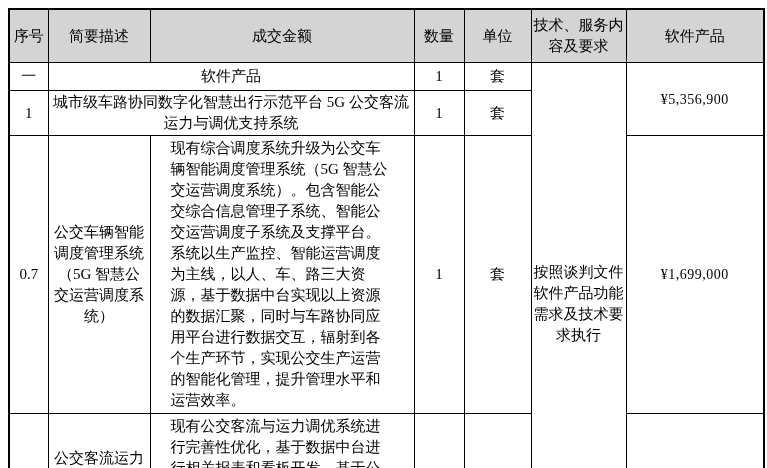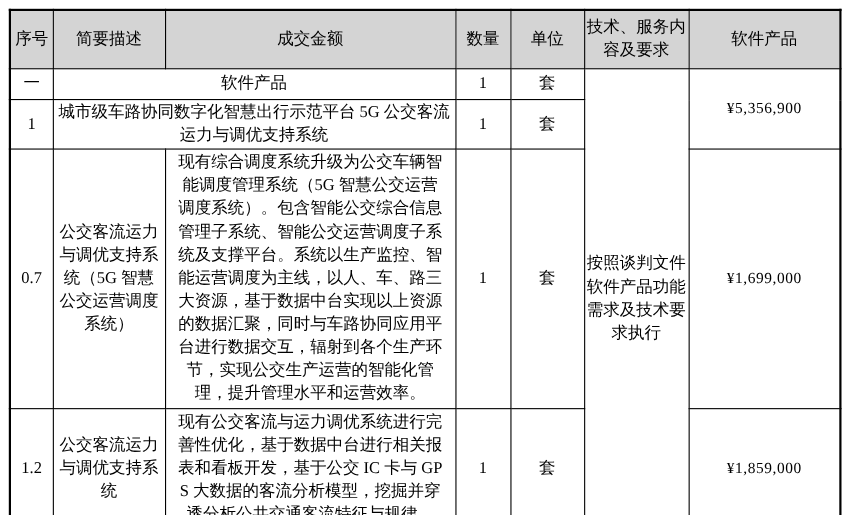--- a/index.html
+++ b/index.html
@@ -37,22 +37,22 @@
   .doc-table thead th{
     background:var(--header-bg);
     height:50px;
   }
   tr.r-cat{height:28px;}
   tr.r-plat{height:40px;}
   tr.r-11{height:230px;}
   tr.r-12{height:103px;}
   td.bold{font-weight:normal;}
   td.desc{
-    text-align:center;
-    padding:2px 8px;
+    text-align:left;
+    padding:2px 20px;
   }
   td.amount{
     font-size:14px;
     letter-spacing:0.5px;
     white-space:nowrap;
   }
 </style>
 </head>
 <body>
 
@@ -87,21 +87,21 @@
       <td rowspan="2" class="amount">¥5,356,900</td>
     </tr>
     <tr class="r-plat">
       <td>1</td>
       <td colspan="2">城市级车路协同数字化智慧出行示范平台 5G 公交客流运力与调优支持系统</td>
       <td>1</td>
       <td>套</td>
     </tr>
     <tr class="r-11">
       <td>0.7</td>
-      <td>公交客流运力与调优支持系统（5G 智慧公交运营调度系统）</td>
+      <td>公交车辆智能调度管理系统（5G 智慧公交运营调度系统）</td>
       <td class="desc">现有综合调度系统升级为公交车辆智能调度管理系统（5G 智慧公交运营调度系统）。包含智能公交综合信息管理子系统、智能公交运营调度子系统及支撑平台。系统以生产监控、智能运营调度为主线，以人、车、路三大资源，基于数据中台实现以上资源的数据汇聚，同时与车路协同应用平台进行数据交互，辐射到各个生产环节，实现公交生产运营的智能化管理，提升管理水平和运营效率。</td>
       <td>1</td>
       <td>套</td>
       <td class="amount">¥1,699,000</td>
     </tr>
     <tr class="r-12">
       <td>1.2</td>
       <td>公交客流运力与调优支持系统</td>
       <td class="desc">现有公交客流与运力调优系统进行完善性优化，基于数据中台进行相关报表和看板开发，基于公交 IC 卡与 GPS 大数据的客流分析模型，挖掘并穿透分析公共交通客流特征与规律，</td>
       <td>1</td>

